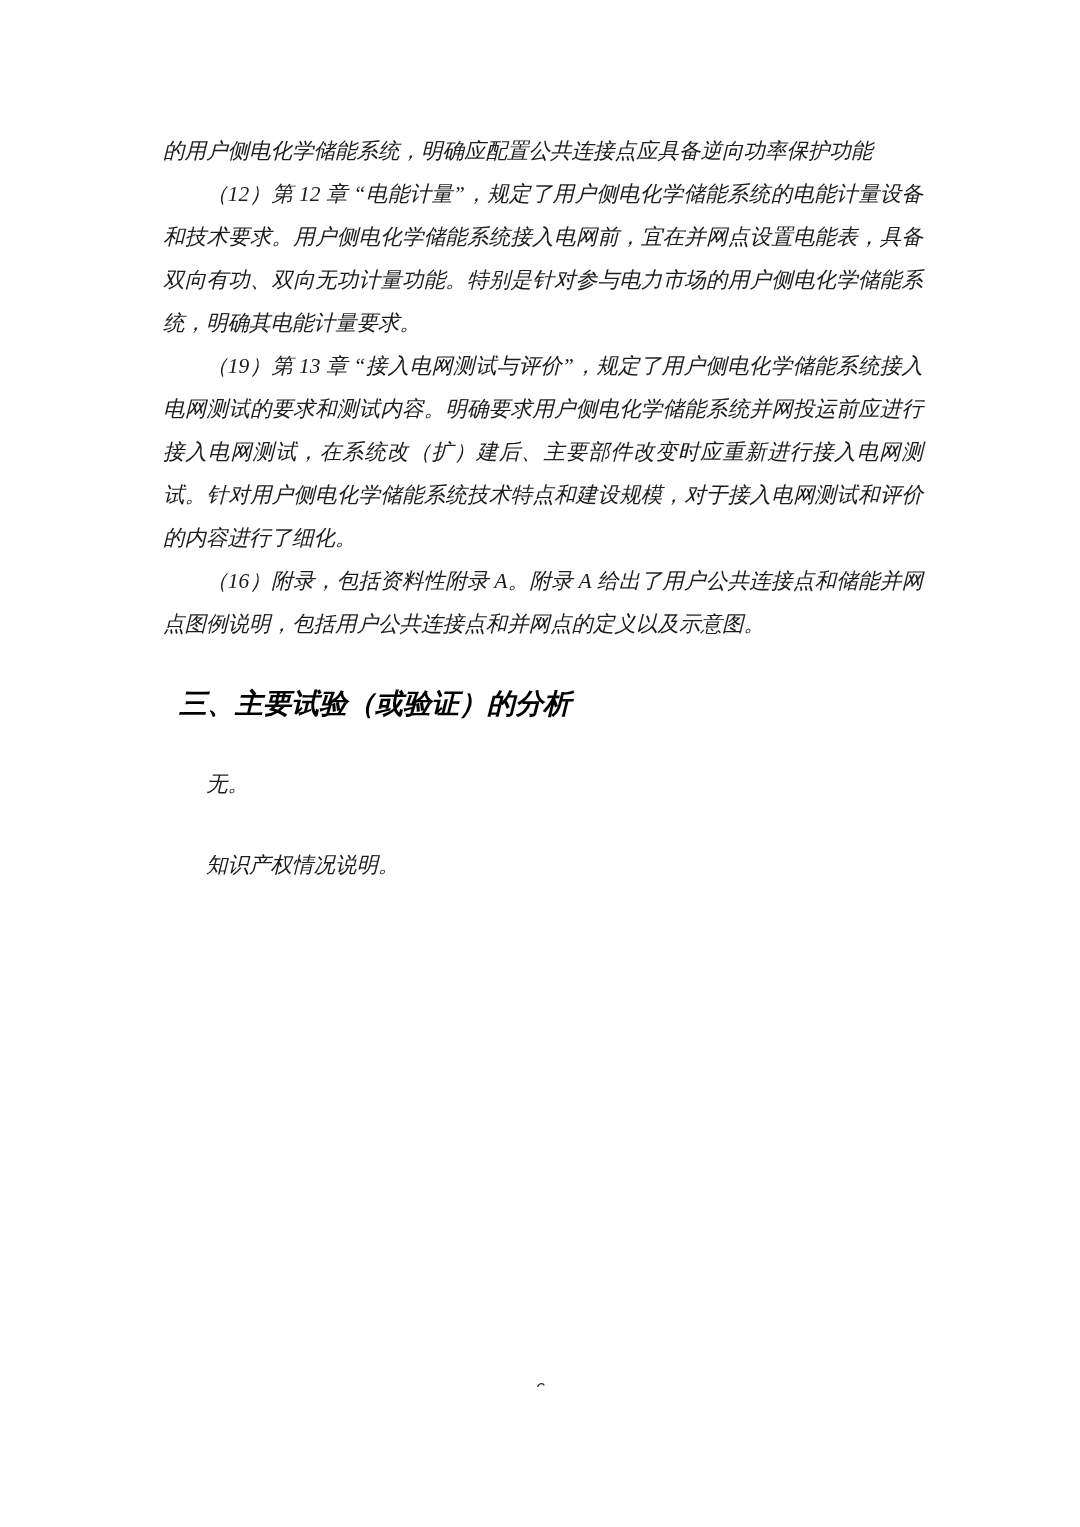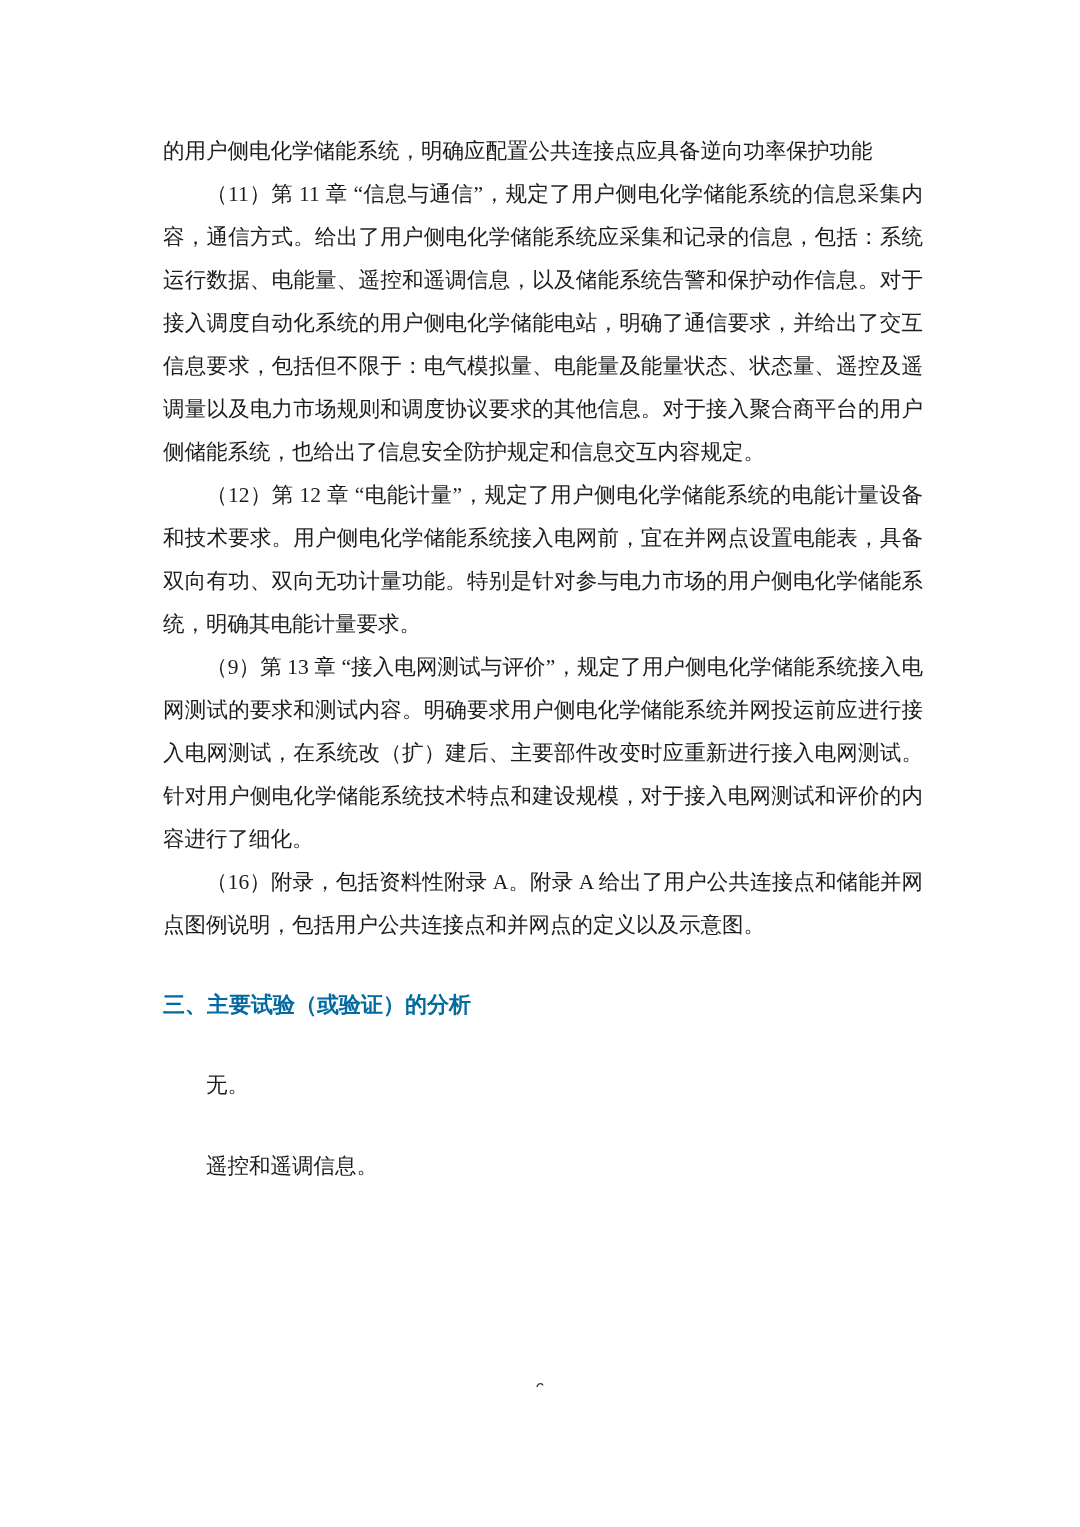--- a/index.html
+++ b/index.html
@@ -8,20 +8,21 @@
     background: #ffffff;
   }
   .page {
     position: relative;
     width: 1080px;
     height: 1387px;
     background: #ffffff;
     font-family: "Liberation Serif", "DejaVu Serif", serif;
     color: #1c1c1c;
     overflow: hidden;
+    font-style: italic;
   }
   .text-body {
     position: absolute;
     left: 163px;
     top: 130px;
     width: 760px;
   }
   .para {
     margin: 0;
     font-size: 21.5px;
@@ -29,24 +30,24 @@
     text-align: justify;
     text-justify: inter-ideograph;
     word-break: break-all;
   }
   .indent {
     text-indent: 2em;
   }
   .heading {
     font-family: "Liberation Sans", "DejaVu Sans", sans-serif;
     font-weight: bold;
-    font-size: 22px;
+    font-size: 28px;
     line-height: 43px;
-    color: #0369a1;
-    margin: 0;
+    color: #000000;
+    margin: 16px;
   }
   .heading-tests {
     margin-top: 36px;
   }
   .heading-ip {
     margin-top: 50px;
   }
   .answer {
     margin-top: 38px;
   }
@@ -61,25 +62,24 @@
     font-family: "Liberation Sans", "DejaVu Sans", sans-serif;
     color: #2b2b2b;
   }
 </style>
 </head>
 <body>
 
 <div class="page">
   <div class="text-body">
     <p class="para">的用户侧电化学储能系统，明确应配置公共连接点应具备逆向功率保护功能</p>
-    <p class="para indent">（11）第 11 章 “信息与通信”，规定了用户侧电化学储能系统的信息采集内容，通信方式。给出了用户侧电化学储能系统应采集和记录的信息，包括：系统运行数据、电能量、遥控和遥调信息，以及储能系统告警和保护动作信息。对于接入调度自动化系统的用户侧电化学储能电站，明确了通信要求，并给出了交互信息要求，包括但不限于：电气模拟量、电能量及能量状态、状态量、遥控及遥调量以及电力市场规则和调度协议要求的其他信息。对于接入聚合商平台的用户侧储能系统，也给出了信息安全防护规定和信息交互内容规定。</p>
     <p class="para indent">（12）第 12 章 “电能计量”，规定了用户侧电化学储能系统的电能计量设备和技术要求。用户侧电化学储能系统接入电网前，宜在并网点设置电能表，具备双向有功、双向无功计量功能。特别是针对参与电力市场的用户侧电化学储能系统，明确其电能计量要求。</p>
-    <p class="para indent">（9）第 13 章 “接入电网测试与评价”，规定了用户侧电化学储能系统接入电网测试的要求和测试内容。明确要求用户侧电化学储能系统并网投运前应进行接入电网测试，在系统改（扩）建后、主要部件改变时应重新进行接入电网测试。针对用户侧电化学储能系统技术特点和建设规模，对于接入电网测试和评价的内容进行了细化。</p>
+    <p class="para indent">（19）第 13 章 “接入电网测试与评价”，规定了用户侧电化学储能系统接入电网测试的要求和测试内容。明确要求用户侧电化学储能系统并网投运前应进行接入电网测试，在系统改（扩）建后、主要部件改变时应重新进行接入电网测试。针对用户侧电化学储能系统技术特点和建设规模，对于接入电网测试和评价的内容进行了细化。</p>
     <p class="para indent">（16）附录，包括资料性附录 A。附录 A 给出了用户公共连接点和储能并网点图例说明，包括用户公共连接点和并网点的定义以及示意图。</p>
 
     <h2 class="heading heading-tests">三、主要试验（或验证）的分析</h2>
     <p class="para indent answer">无。</p>
 
-    <p class="para indent answer">遥控和遥调信息。</p>
+    <p class="para indent answer">知识产权情况说明。</p>
   </div>
 
   <div class="page-number">6</div>
 </div>
 
 </body></html>

